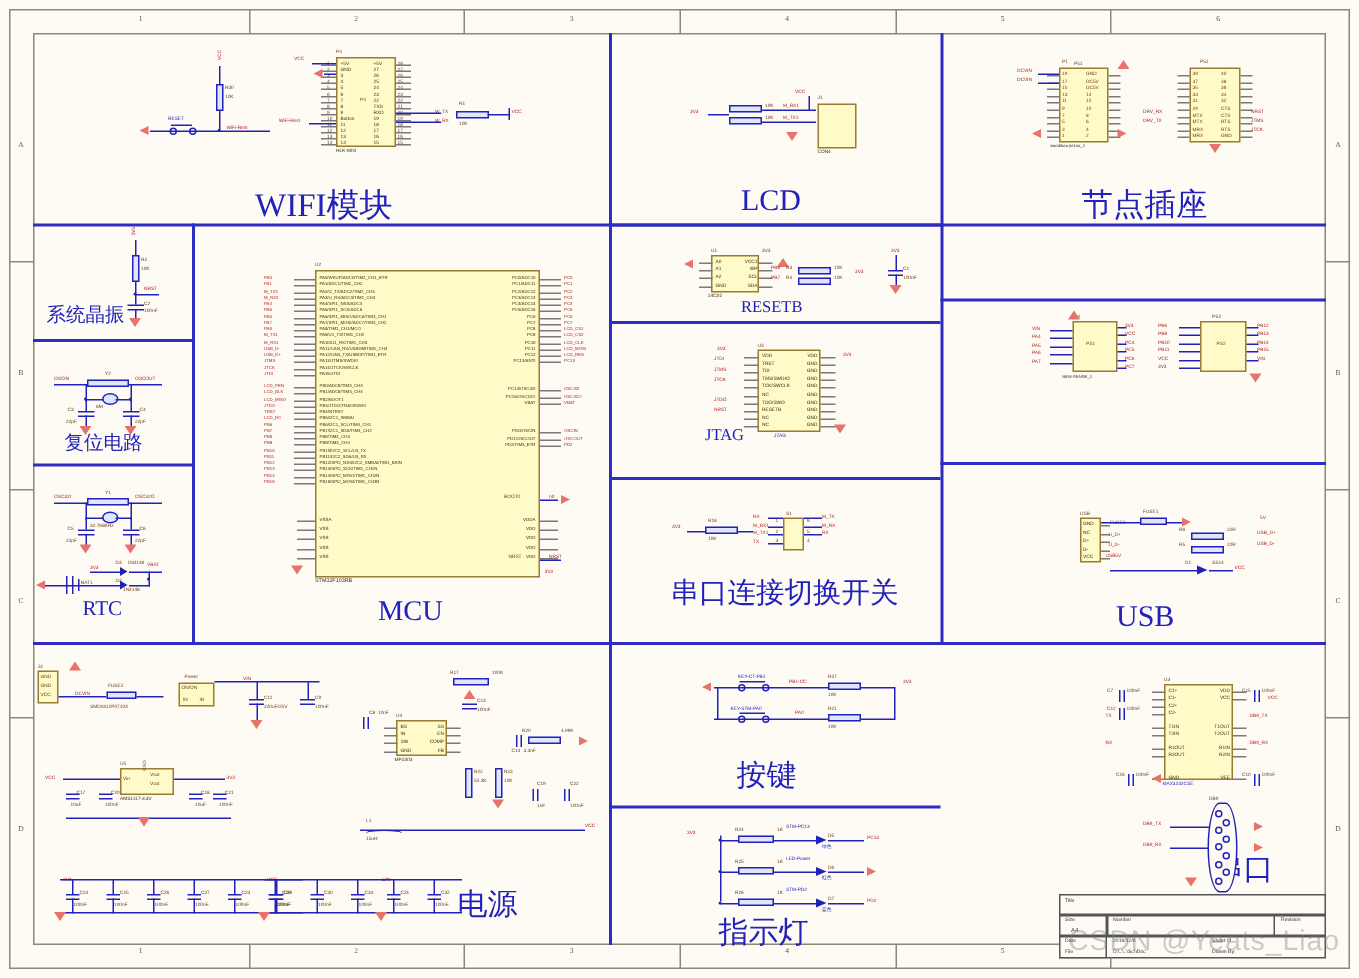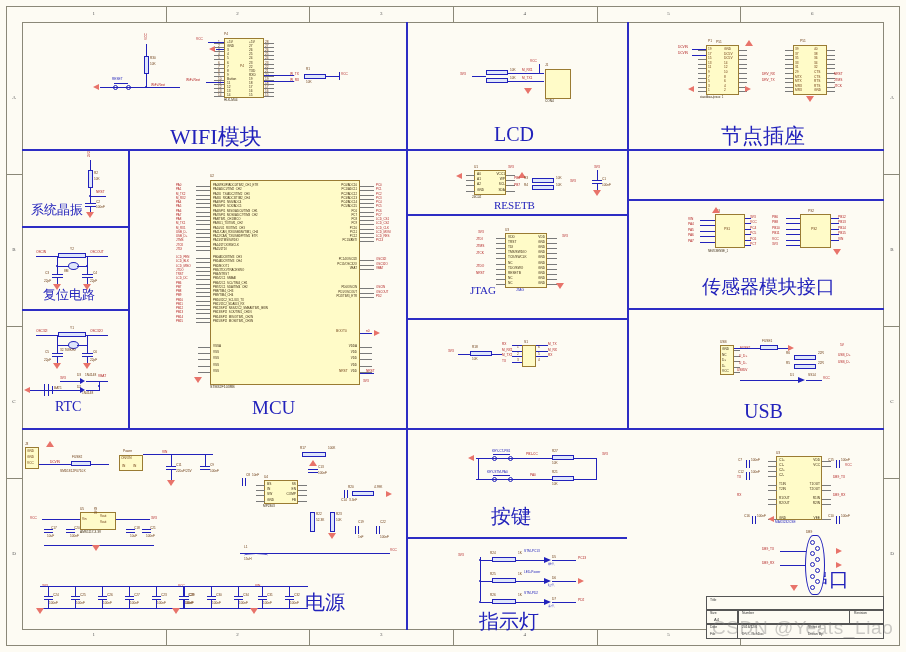--- a/index.html
+++ b/index.html
@@ -124,21 +124,21 @@
 
   <div class="blk-title" style="left:170px;top:122px;font-size:22px;">WIFI模块</div>
   <div class="blk-title" style="left:494px;top:123px;font-size:20px;">LCD</div>
   <div class="blk-title" style="left:721px;top:122px;font-size:21px;">节点插座</div>
   <div class="blk-title" style="left:31px;top:201px;font-size:13px;">系统晶振</div>
   <div class="blk-title" style="left:43px;top:286px;font-size:13px;">复位电路</div>
   <div class="blk-title" style="left:55px;top:399px;font-size:14px;">RTC</div>
   <div class="blk-title" style="left:252px;top:397px;font-size:19px;">MCU</div>
   <div class="blk-title" style="left:494px;top:199px;font-size:11px;">RESETB</div>
   <div class="blk-title" style="left:470px;top:284px;font-size:11px;">JTAG</div>
-  <div class="blk-title" style="left:702px;top:274px;font-size:19px;">传感器模块接口</div>
+  <div class="blk-title" style="left:447px;top:382px;font-size:19px;">串口连接切换开关</div>
   <div class="blk-title" style="left:744px;top:400px;font-size:20px;">USB</div>
   <div class="blk-title" style="left:305px;top:589px;font-size:20px;">电源</div>
   <div class="blk-title" style="left:491px;top:503px;font-size:20px;">按键</div>
   <div class="blk-title" style="left:479px;top:608px;font-size:20px;">指示灯</div>
   <div class="blk-title" style="left:809px;top:566px;font-size:20px;">串口</div>
 
   <div>
     <div class="lbl net" style="left:145px;top:40px;transform:rotate(-90deg);transform-origin:left top;">VCC</div>
     <div class="wire v" style="left:146px;top:44px;height:12px;"></div>
     <div class="resv" style="left:144px;top:56px;height:18px;"></div>

